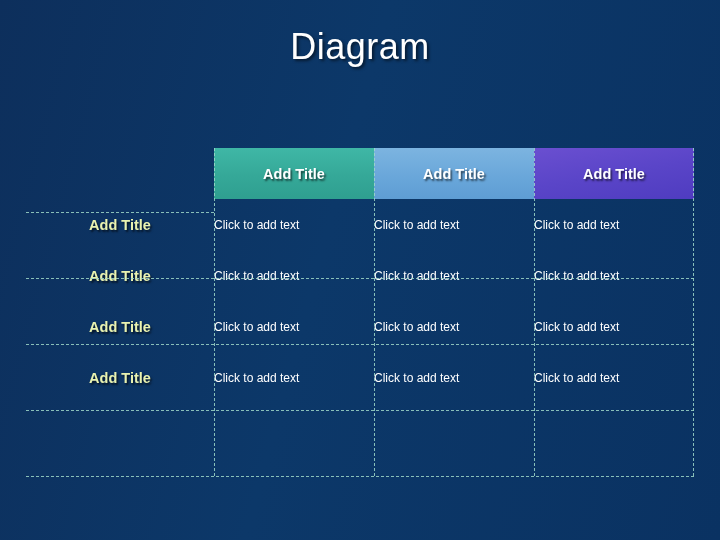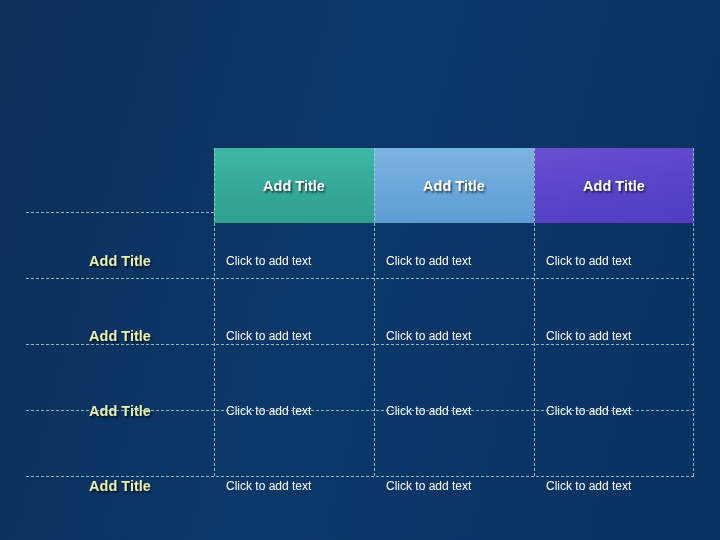--- a/index.html
+++ b/index.html
@@ -35,21 +35,21 @@
     left: 26px;
     top: 148px;
     width: 668px;
   }
   table.grid {
     border-collapse: collapse;
     width: 668px;
     table-layout: fixed;
   }
   table.grid td {
-    padding: 12px;
+    padding: 0;
     vertical-align: middle;
     height: 51px;
   }
   
   col.c0 { width: 188px; }
   col.c1 { width: 160px; }
   col.c2 { width: 160px; }
   col.c3 { width: 160px; }
 
   .hdr-row td { height: 64px; }
@@ -94,20 +94,21 @@
     width: 0;
     border-left: 1px dashed #9fd8c8;
     opacity: 0.85;
   }
 </style>
 </head>
 <body>
 
 <div class="slide">
 
+  <div class="slide-title">Diagram</div>
 
   <div class="matrix">
     <table class="grid">
       <colgroup>
         <col class="c0">
           <col class="c1">
           <col class="c2">
           <col class="c3">
       </colgroup>
       <tbody>

